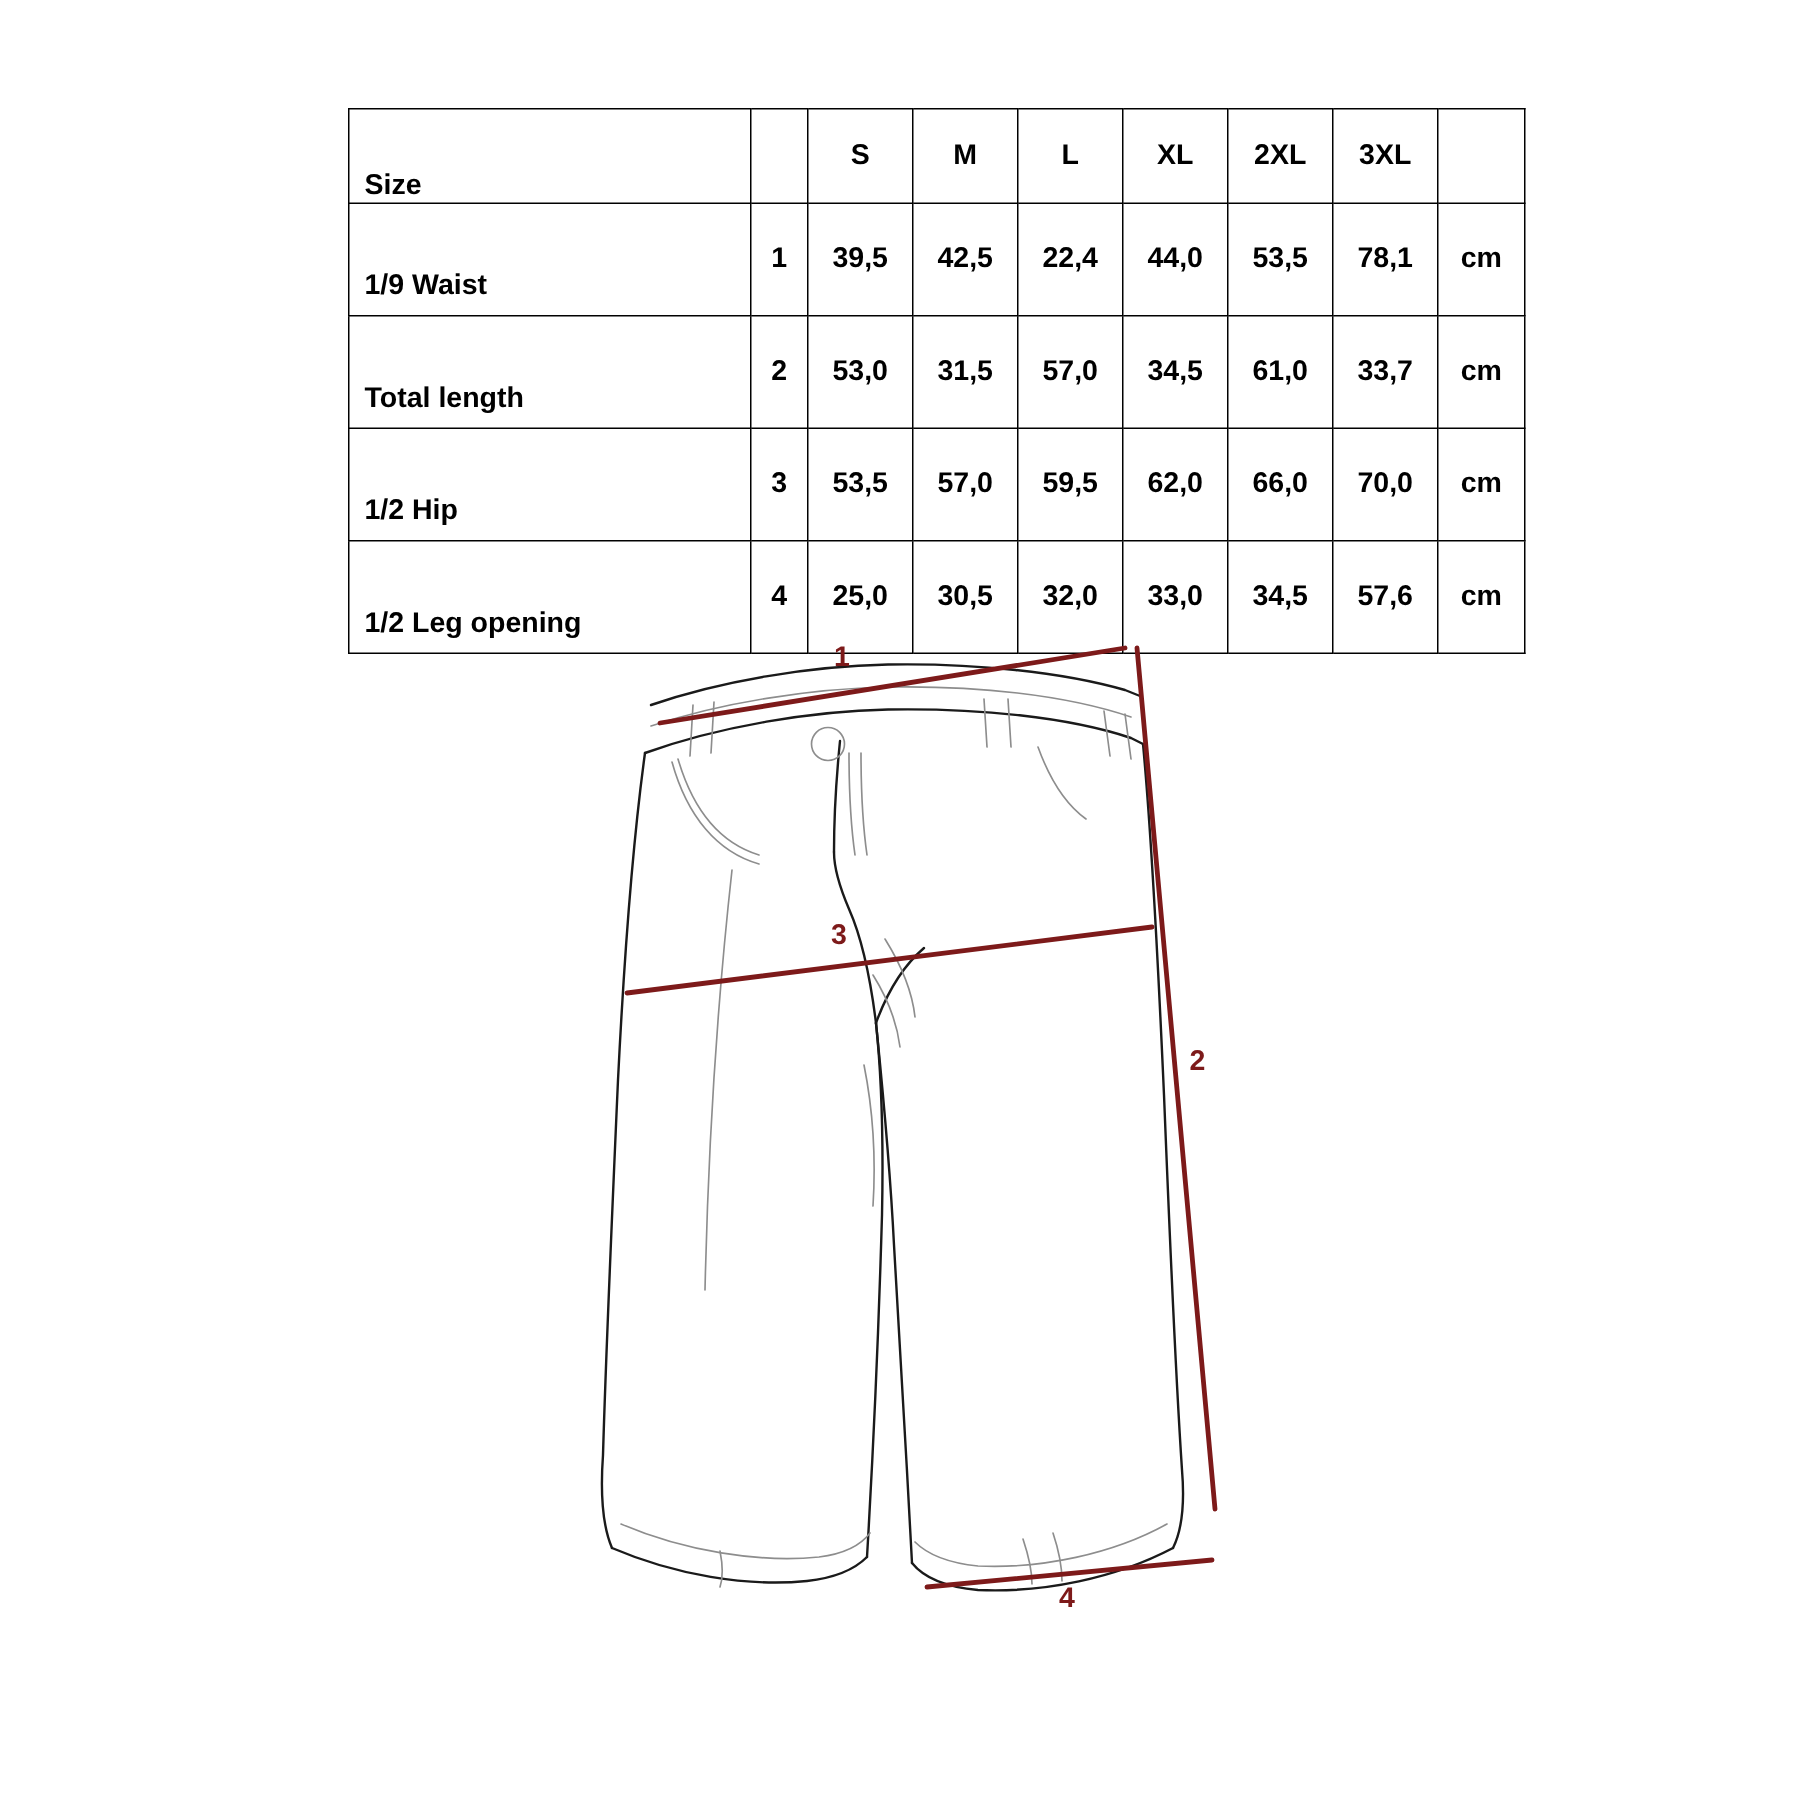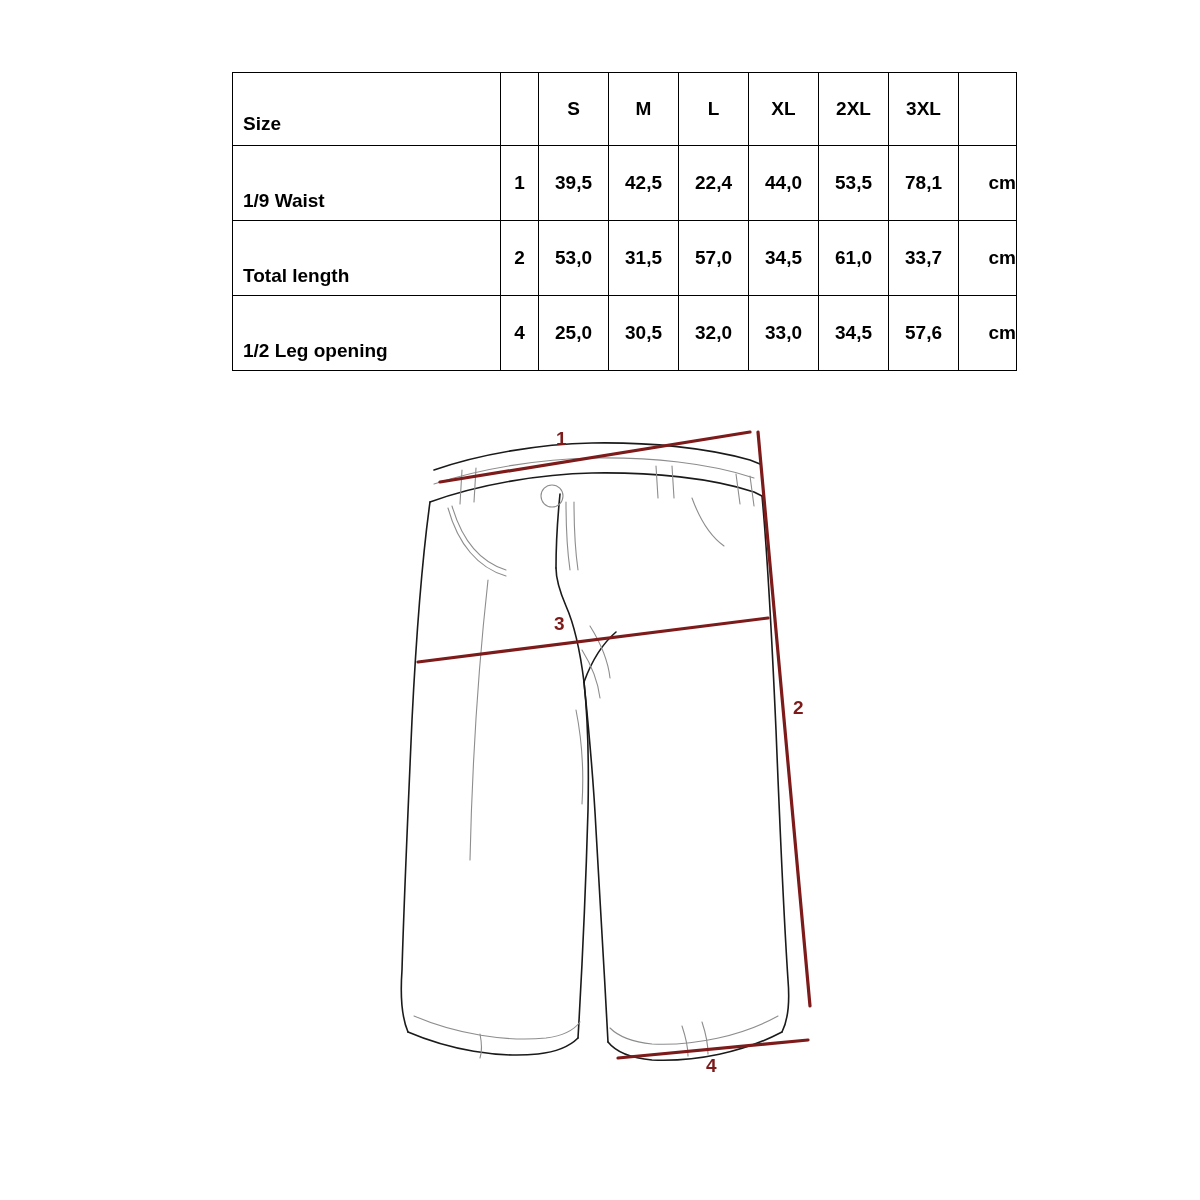--- a/index.html
+++ b/index.html
@@ -44,28 +44,27 @@
     padding-left: 10px;
     vertical-align: bottom;
     padding-bottom: 8px;
   }
   table.size-table td.idx {
     font-weight: bold;
     width: 42px;
   }
   table.size-table td.unit {
     width: 62px;
-    text-align: right;
   }
   table.size-table td.val {
     width: 70px;
   }
   table.size-table tr.head td.label {
     vertical-align: bottom;
-    padding-bottom: 10px;
+    padding-bottom: 0;
   }
   table.size-table tr.head td {
     height: 62px;
   }
   col.c-label { width: 268px; }
   col.c-idx   { width: 38px; }
   col.c-size  { width: 70px; }
   col.c-unit  { width: 58px; }
 
   
@@ -136,20 +135,31 @@
         <td class="idx">2</td>
         <td class="val">53,0</td>
         <td class="val">31,5</td>
         <td class="val">57,0</td>
         <td class="val">34,5</td>
         <td class="val">61,0</td>
         <td class="val">33,7</td>
         <td class="unit">cm</td>
       </tr>
 
+      <tr>
+        <td class="label">1/2 Hip</td>
+        <td class="idx">3</td>
+        <td class="val">53,5</td>
+        <td class="val">57,0</td>
+        <td class="val">59,5</td>
+        <td class="val">62,0</td>
+        <td class="val">66,0</td>
+        <td class="val">70,0</td>
+        <td class="unit">cm</td>
+      </tr>
 
       <tr>
         <td class="label">1/2 Leg opening</td>
         <td class="idx">4</td>
         <td class="val">25,0</td>
         <td class="val">30,5</td>
         <td class="val">32,0</td>
         <td class="val">33,0</td>
         <td class="val">34,5</td>
         <td class="val">57,6</td>

